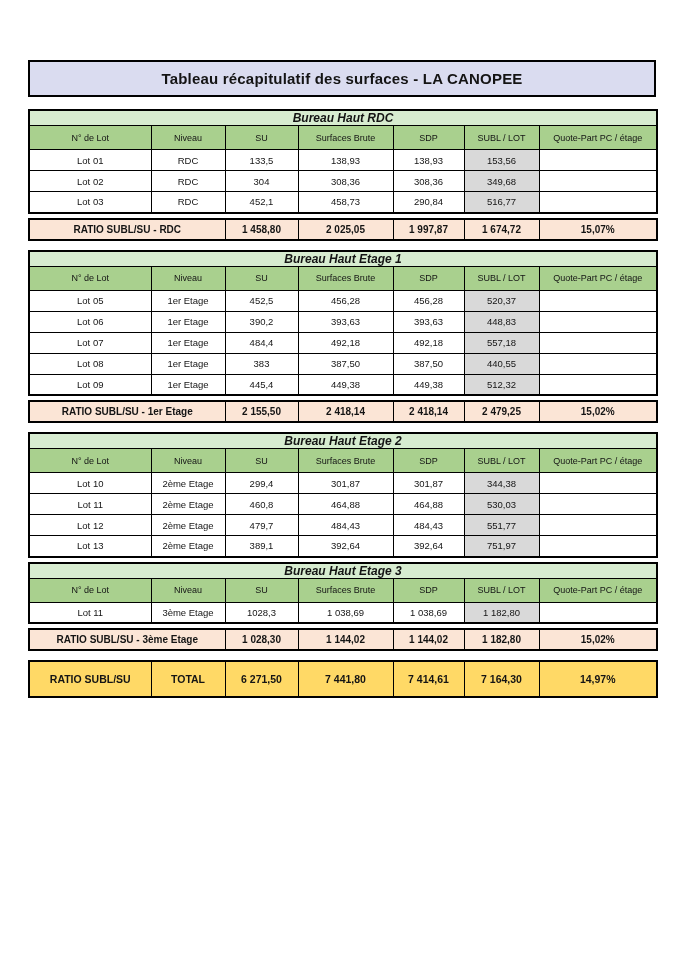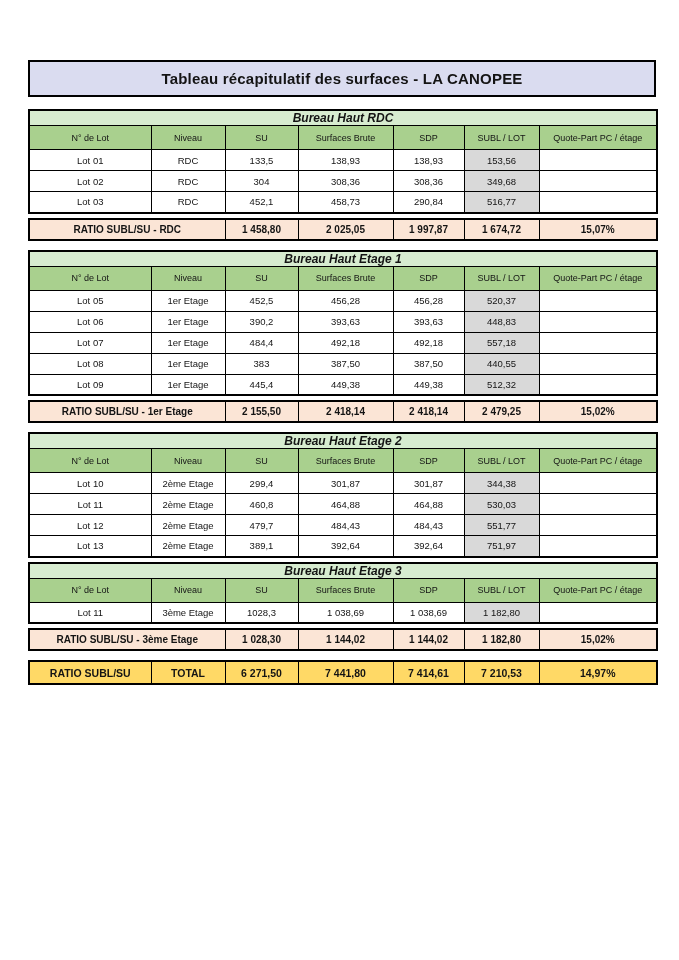--- a/index.html
+++ b/index.html
@@ -41,21 +41,21 @@
   .col-h{background:#a9d08e;font-size:9px;height:24px;}
   .col-h.h-subl{font-weight:normal;}
   .data-row td{height:21px;}
   .data-row td.td-subl{background:#d9d9d9;margin-top:8px;}
 
   .ratio-table{border:2px solid #000;margin-bottom:9px;}
   .ratio-table td{background:#fbe5d6;height:21px;font-weight:bold;font-size:10px;}
   .ratio-table td.ratio-label{font-size:10px;}
 
   .total-table{border:2px solid #000;}
-  .total-table td{background:#ffd966;height:23px;font-weight:bold;font-size:10.5px;}
+  .total-table td{background:#ffd966;height:36px;font-weight:bold;font-size:10.5px;}
 </style>
 </head>
 <body>
 
 <div class="page">
 
   <div class="title-block">Tableau récapitulatif des surfaces - LA CANOPEE</div>
 
   <div id="sections">
   <div class="section">
@@ -375,19 +375,19 @@
         <col class="c6">
         <col class="c7">
       </colgroup>
     <tbody>
       <tr>
         <td>RATIO SUBL/SU</td>
         <td>TOTAL</td>
         <td>6 271,50</td>
         <td>7 441,80</td>
         <td>7 414,61</td>
-        <td>7 210,53</td>
+        <td>7 164,30</td>
         <td>14,97%</td>
       </tr>
     </tbody>
   </table>
 
 </div>
 
 </body></html>

